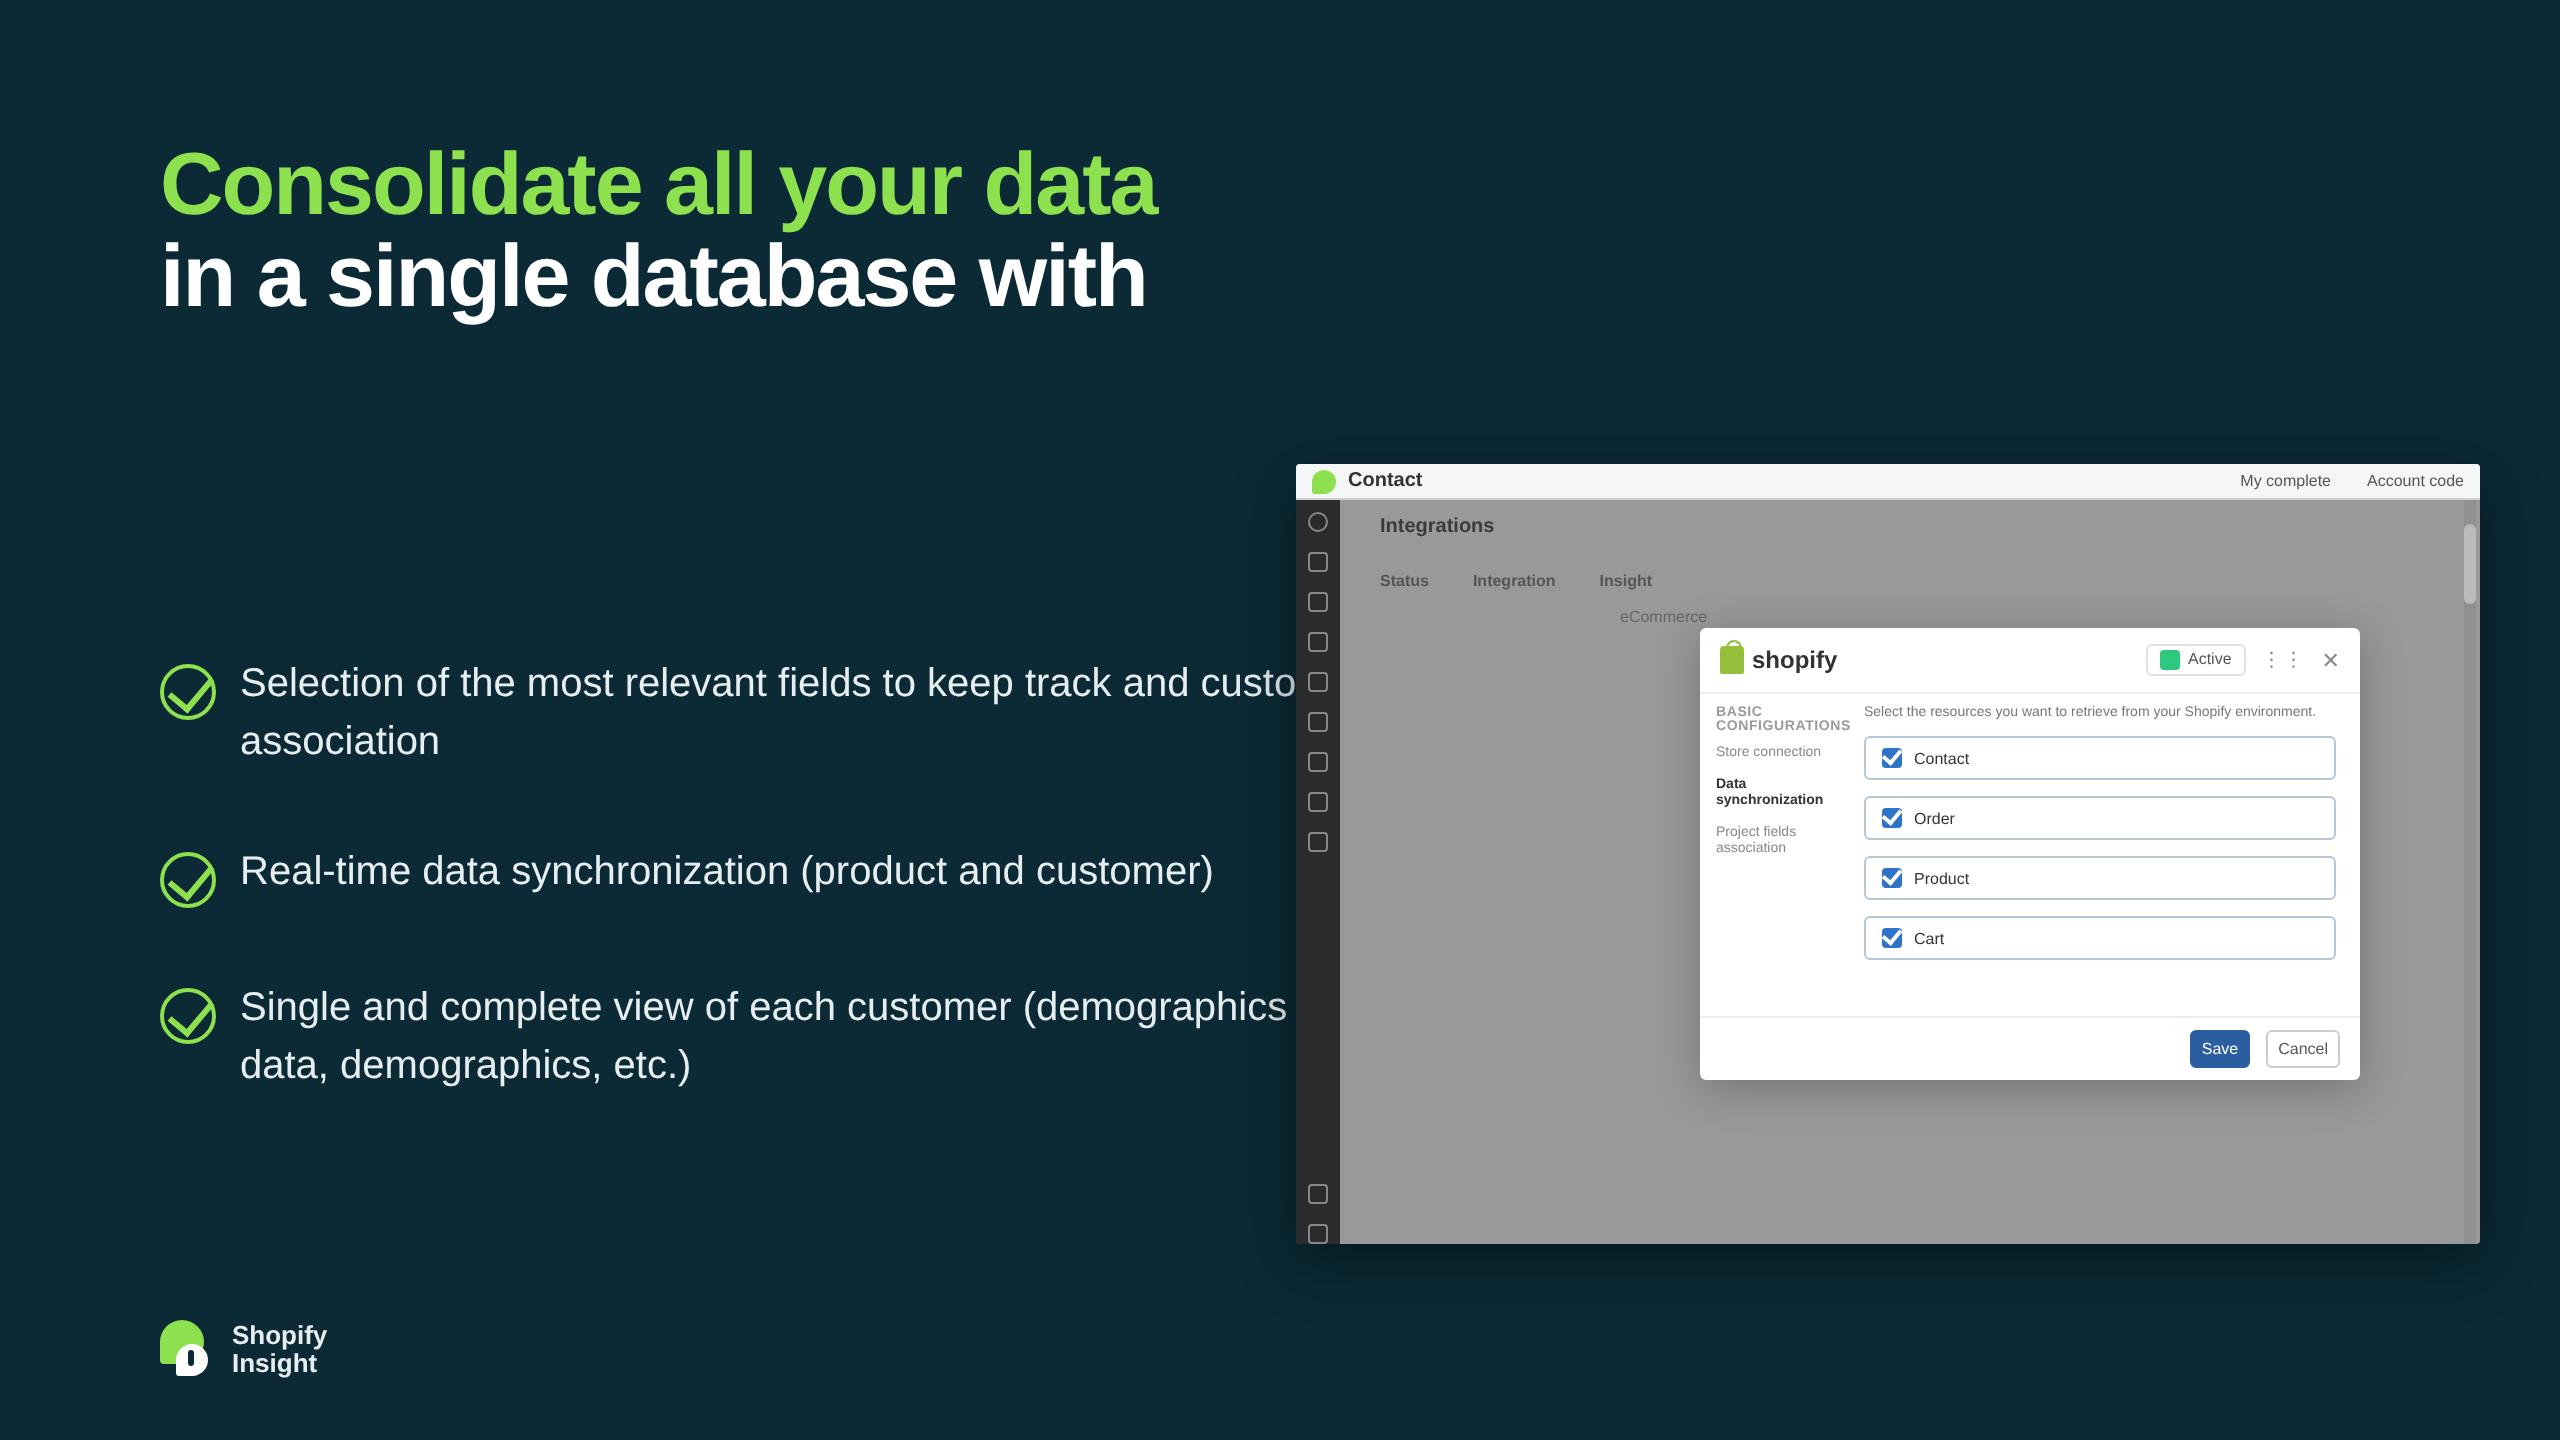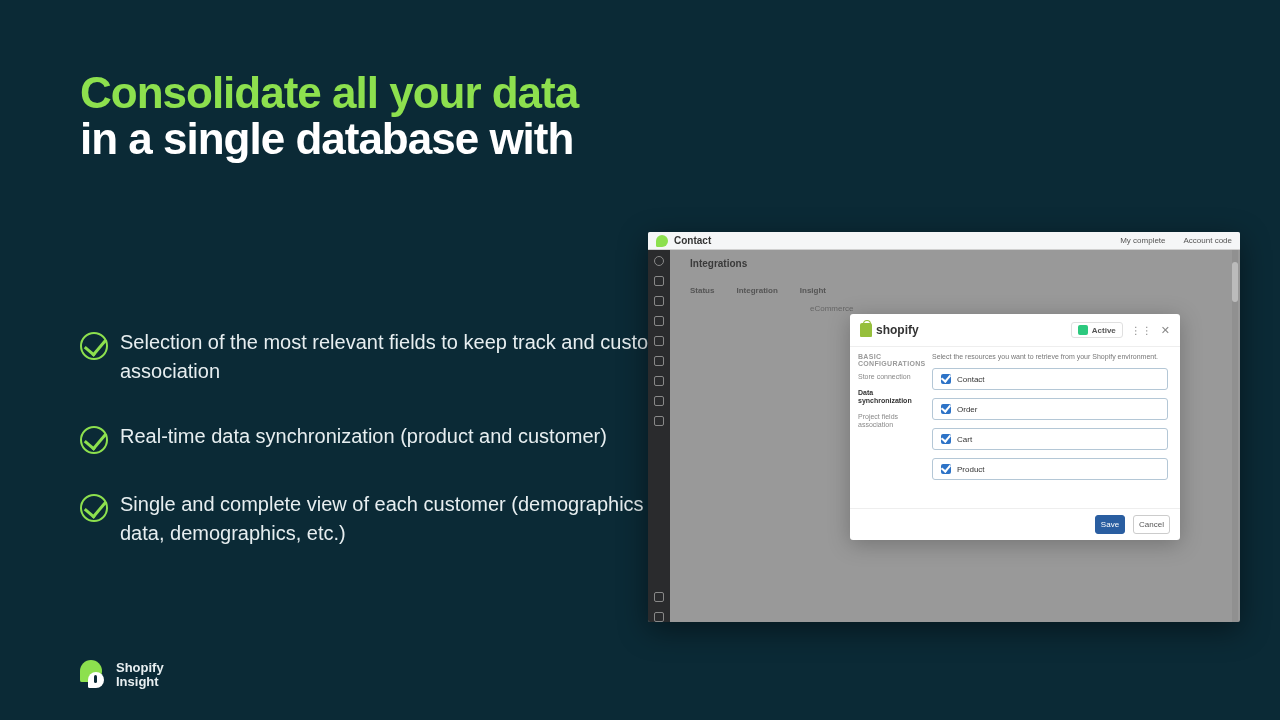--- a/index.html
+++ b/index.html
@@ -97,21 +97,21 @@
   .modal{
     position:absolute;left:170px;top:22px;width:330px;height:226px;
     background:#fff;border-radius:3px;box-shadow:0 4px 22px rgba(0,0,0,.25);
     display:flex;flex-direction:column;color:#333;margin-top:42px;
   }
   .m-head{display:flex;align-items:center;padding:8px 10px;border-bottom:1px solid #eee;}
   .shopify-logo{display:flex;align-items:center;gap:4px;font-weight:700;font-size:12px;}
   .shopify-bag{width:12px;height:14px;background:var(--shopify-green);border-radius:2px 2px 1px 1px;position:relative;}
   .shopify-bag::before{content:"";position:absolute;left:3px;top:-3px;width:6px;height:4px;border:1px solid var(--shopify-green);border-bottom:none;border-radius:4px 4px 0 0;}
   .m-head .spacer{flex:1;}
-  .active-chip{display:flex;align-items:flex-end;gap:4px;font-size:8px;color:#555;padding:2px 6px;border:1px solid #e0e0e0;border-radius:3px;font-weight:bold;}
+  .active-chip{display:flex;align-items:flex-start;gap:4px;font-size:8px;color:#555;padding:2px 6px;border:1px solid #e0e0e0;border-radius:3px;}
   .active-dot{width:10px;height:10px;background:#2cc97e;border-radius:2px;}
   .m-more{margin-left:8px;font-size:10px;color:#888;letter-spacing:1px;}
   .m-close{margin-left:8px;font-size:11px;color:#888;}
   .m-body{flex:1;display:flex;}
   .m-side{width:78px;padding:6px 8px;font-size:7px;color:#888;}
   .m-side .sec-title{font-weight:700;letter-spacing:.3px;margin-bottom:6px;font-size:7px;color:#9a9a9a;}
   .m-side .step{margin-bottom:8px;line-height:1.15;}
   .m-side .step.current{font-weight:700;color:#333;}
   .m-content{flex:1;padding:6px 12px 6px 4px;}
   .m-desc{font-size:7px;color:#777;margin-bottom:8px;}
@@ -223,25 +223,25 @@
               <div class="res-row">
                 <span class="cb"></span>
                 <span class="res-label">Contact</span>
               </div>
               <div class="res-row">
                 <span class="cb"></span>
                 <span class="res-label">Order</span>
               </div>
               <div class="res-row">
                 <span class="cb"></span>
+                <span class="res-label">Product</span>
+              </div>
+              <div class="res-row">
+                <span class="cb"></span>
                 <span class="res-label">Cart</span>
-              </div>
-              <div class="res-row">
-                <span class="cb"></span>
-                <span class="res-label">Product</span>
               </div>
             </div>
           </div>
           <div class="m-foot">
             <div class="btn primary">Save</div>
             <div class="btn">Cancel</div>
           </div>
         </div>
       </div>
     </div>

